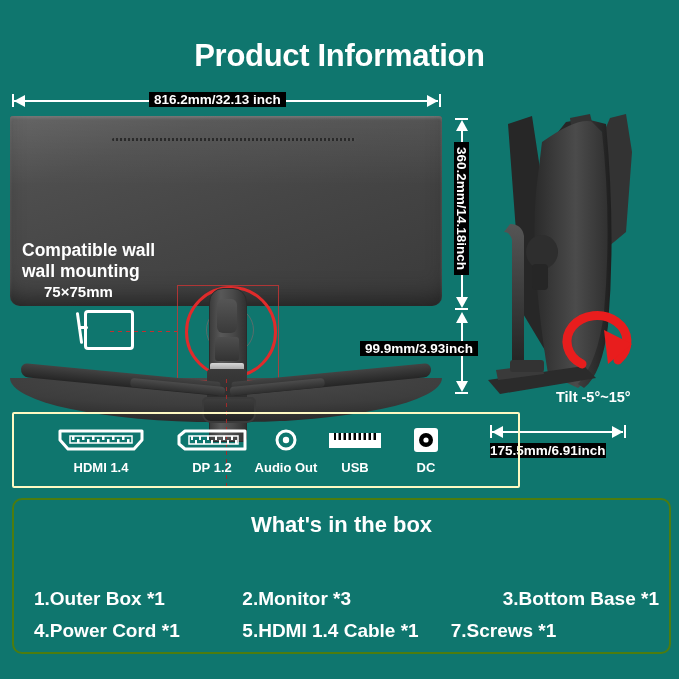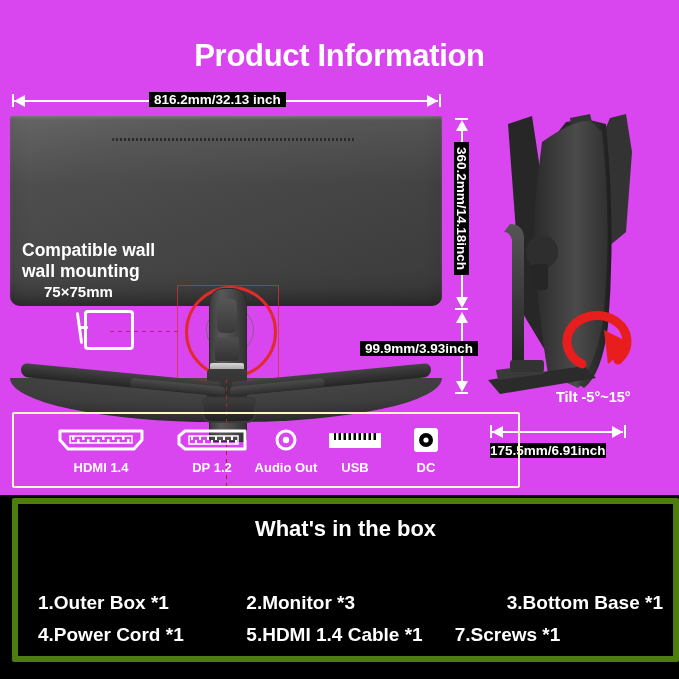--- a/index.html
+++ b/index.html
@@ -1,18 +1,18 @@
 <!DOCTYPE html>
 <html><head>
 <meta charset="utf-8">
 <style>
   html,body{margin:0;padding:0;background:#000;}
   body{width:679px;height:679px;overflow:hidden;
        font-family:"Liberation Sans", sans-serif;color:#fff;}
-  .page{position:relative;width:679px;height:495px;background:#d946ef;}
+  .page{position:relative;width:679px;height:679px;background:#0f766e;}
 
   
   .title{position:absolute;left:0;top:38px;width:679px;text-align:center;
          font-size:31px;font-weight:bold;letter-spacing:-0.3px;color:#fff;}
 
   
   .dimline-h{position:absolute;height:2px;background:#fff;}
   .dimline-v{position:absolute;width:2px;background:#fff;}
   .cap-v{position:absolute;width:2px;height:13px;background:#fff;}
   .cap-h{position:absolute;height:2px;width:13px;background:#fff;}
@@ -89,21 +89,21 @@
   .side-svg{position:absolute;left:0;top:0;}
   .tilt-text{position:absolute;left:556px;top:389px;font-size:14.5px;font-weight:bold;color:#fff;white-space:nowrap;}
 
   
   .ports{position:absolute;left:12px;top:412px;width:456px;height:72px;border:2px solid #fef9c3;border-radius:2px;padding-left:48px;}
   .port{position:absolute;top:12px;text-align:center;}
   .port-label{font-size:13px;font-weight:bold;color:#fff;margin-top:6px;white-space:nowrap;}
   .ic{height:28px;display:flex;align-items:center;justify-content:center;}
 
   
-  .box{position:absolute;left:12px;top:498px;width:655px;height:152px;border:6px solid #4d7c0f;border-radius:2px;}
+  .box{position:absolute;left:12px;top:498px;width:655px;height:152px;border:2px solid #4d7c0f;border-radius:10px;}
   .box-title{position:absolute;left:0;top:12px;width:655px;text-align:center;font-size:22px;font-weight:bold;color:#fff;}
   .box-grid{position:absolute;left:20px;top:48px;width:625px;
     display:grid;grid-template-columns:1fr 1fr 1fr;row-gap:10px;margin-top:40px;}
   .box-item{font-size:19px;font-weight:bold;color:#fff;white-space:nowrap;}
   .box-item.c3{text-align:right;}
 </style>
 </head>
 <body>
 
 <div class="page">

